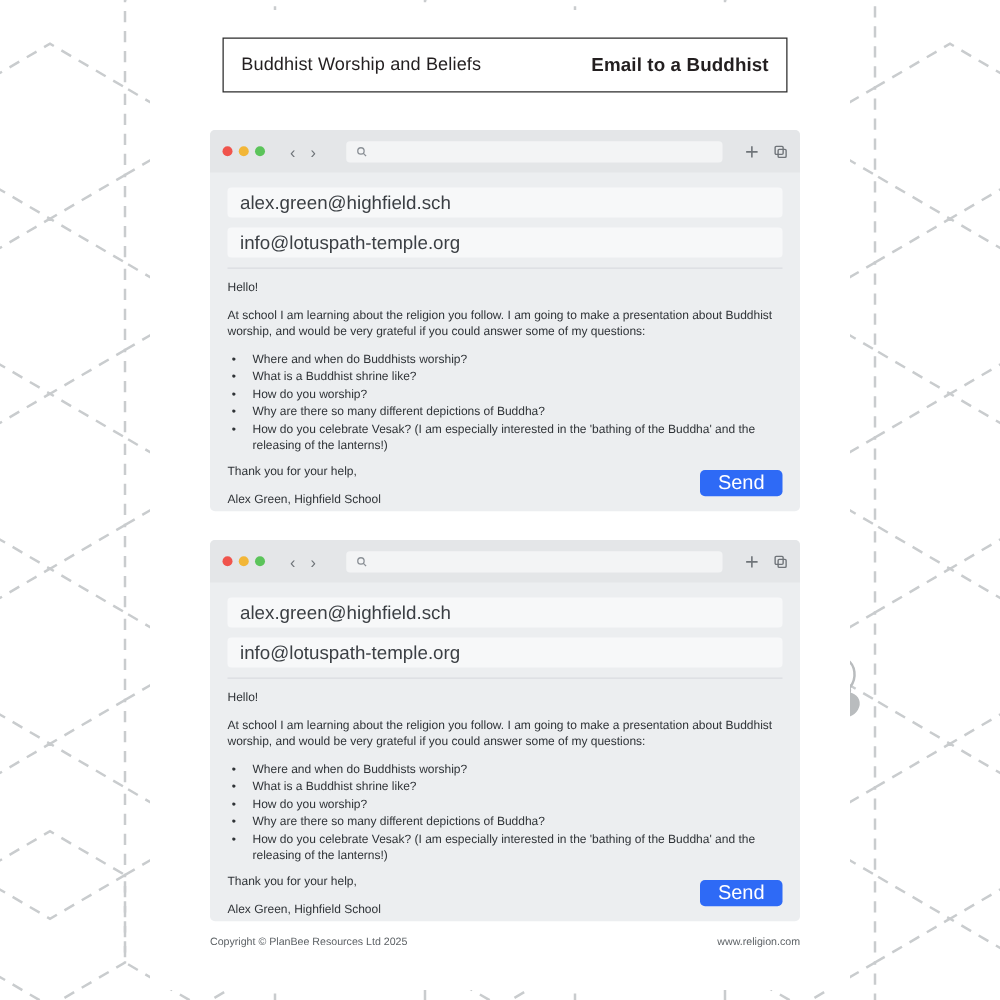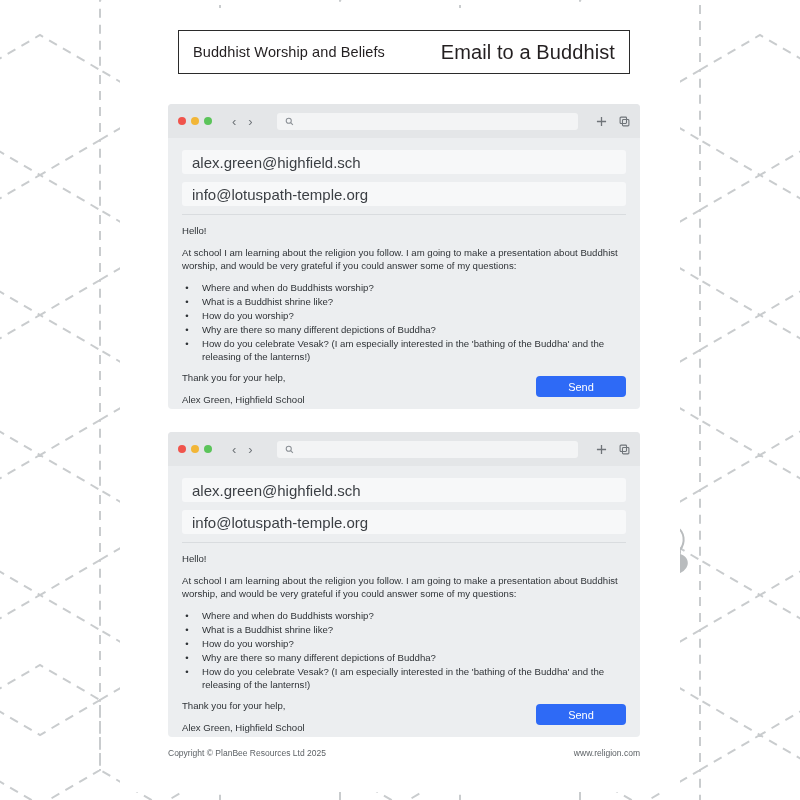--- a/index.html
+++ b/index.html
@@ -48,23 +48,24 @@
     align-items: center;
     justify-content: space-between;
     padding: 0 14px;
   }
   .title-left {
     font-size: 14.5px;
     color: #231f20;
     letter-spacing: 0.1px;
   }
   .title-right {
-    font-size: 20px;
+    font-size: 15px;
     color: #231f20;
     letter-spacing: 0.1px;
+    font-weight: bold;
   }
   
   .card {
     position: absolute;
     left: 168px;
     width: 472px;
     background: #eceef0;
     border-radius: 4px;
     z-index: 3;
     overflow: hidden;
@@ -137,24 +138,24 @@
   }
   .bullets li .bdot { color: #2f3337; flex: 0 0 auto; width: 10px; text-align: center; }
   .send-row {
     position: absolute;
     right: 14px;
     bottom: 12px;
   }
   .send-btn {
     background: #2e6af6;
     color: #ffffff;
-    font-size: 11px;
+    font-size: 16px;
     border: none;
     border-radius: 4px;
-    width: 90px; height: 21px;
+    width: 66px; height: 21px;
     cursor: pointer;
     font-family: "Liberation Sans", sans-serif;
     margin-top: 36px;
   }
   
   .footer {
     position: absolute;
     left: 168px; top: 748px;
     width: 472px;
     display: flex;

